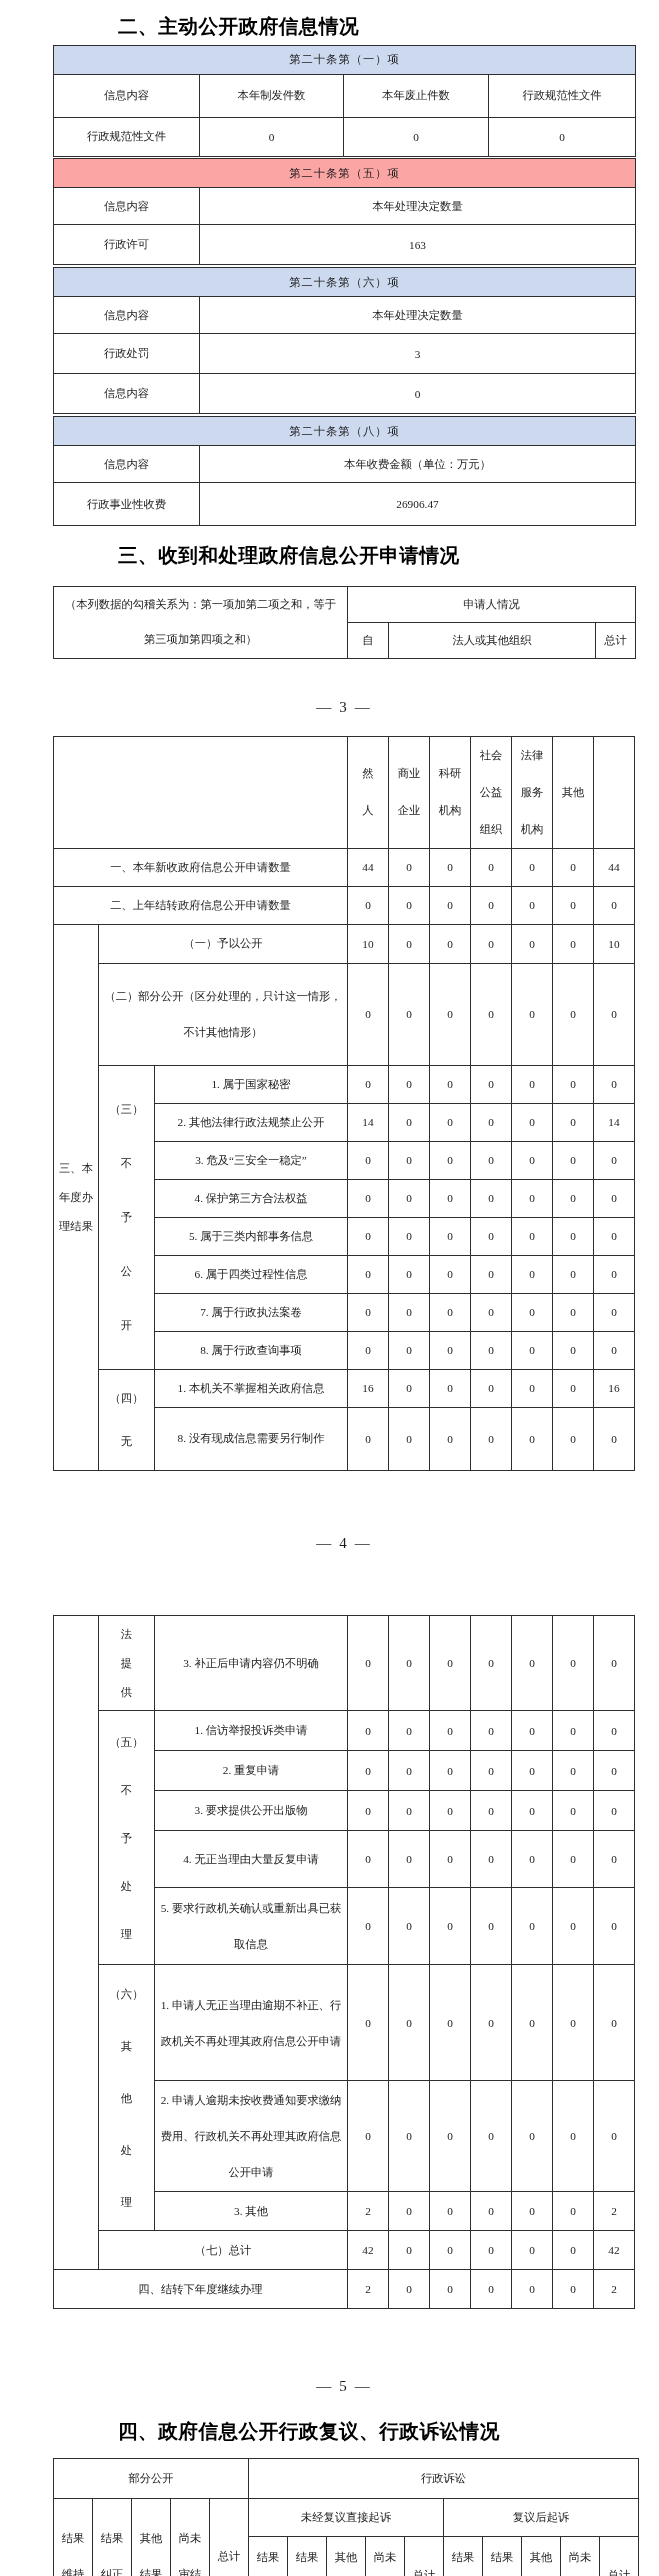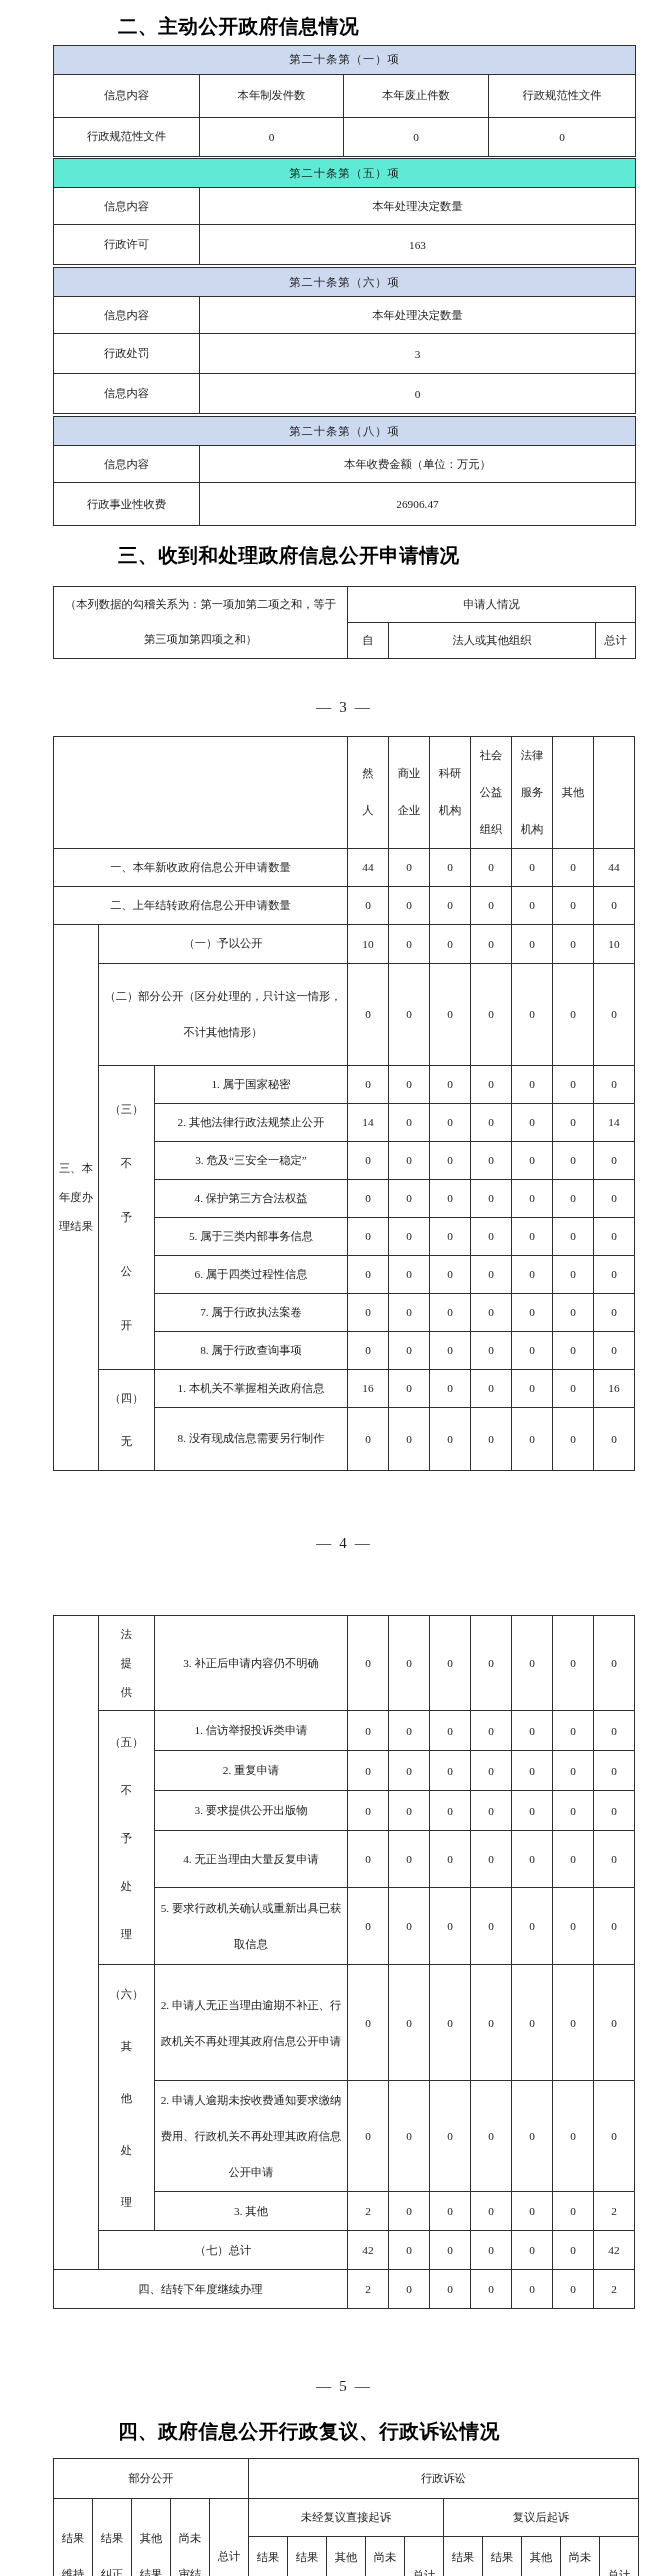--- a/index.html
+++ b/index.html
@@ -99,21 +99,21 @@
   </tbody>
     </table>
 
   <table class="t" style="margin-top:1.5px">
     <colgroup>
         <col style="width:146px">
         <col style="width:436px">
       </colgroup>
     <tbody>
         <tr style="height:29px">
-      <td colspan="2" class="band" style="background: #5eead4;">第二十条第（五）项</td>
+      <td colspan="2" class="band" style="background: #fca5a5;">第二十条第（五）项</td>
     </tr>
     <tr style="height:37px">
       <td>信息内容</td>
       <td>本年处理决定数量</td>
     </tr>
     <tr style="height:40px">
       <td>行政许可</td>
     <td class="num">163</td>
         </tr>
   </tbody>
@@ -459,21 +459,21 @@
           <td class="num">0</td>
           <td class="num">0</td>
           <td class="num">0</td>
         </tr>
     <tr style="height:116px">
       <td rowspan="3" class="vlabel vl-g6">（六）
 其
 他
 处
 理</td>
-      <td class="lbl lhw">2. 申请人无正当理由逾期不补正、行政机关不再处理其政府信息公开申请</td>
+      <td class="lbl lhw">1. 申请人无正当理由逾期不补正、行政机关不再处理其政府信息公开申请</td>
     <td class="num">0</td>
           <td class="num">0</td>
           <td class="num">0</td>
           <td class="num">0</td>
           <td class="num">0</td>
           <td class="num">0</td>
           <td class="num">0</td>
         </tr>
     <tr style="height:111px">
       <td class="lbl lhw">2. 申请人逾期未按收费通知要求缴纳费用、行政机关不再处理其政府信息公开申请</td>

